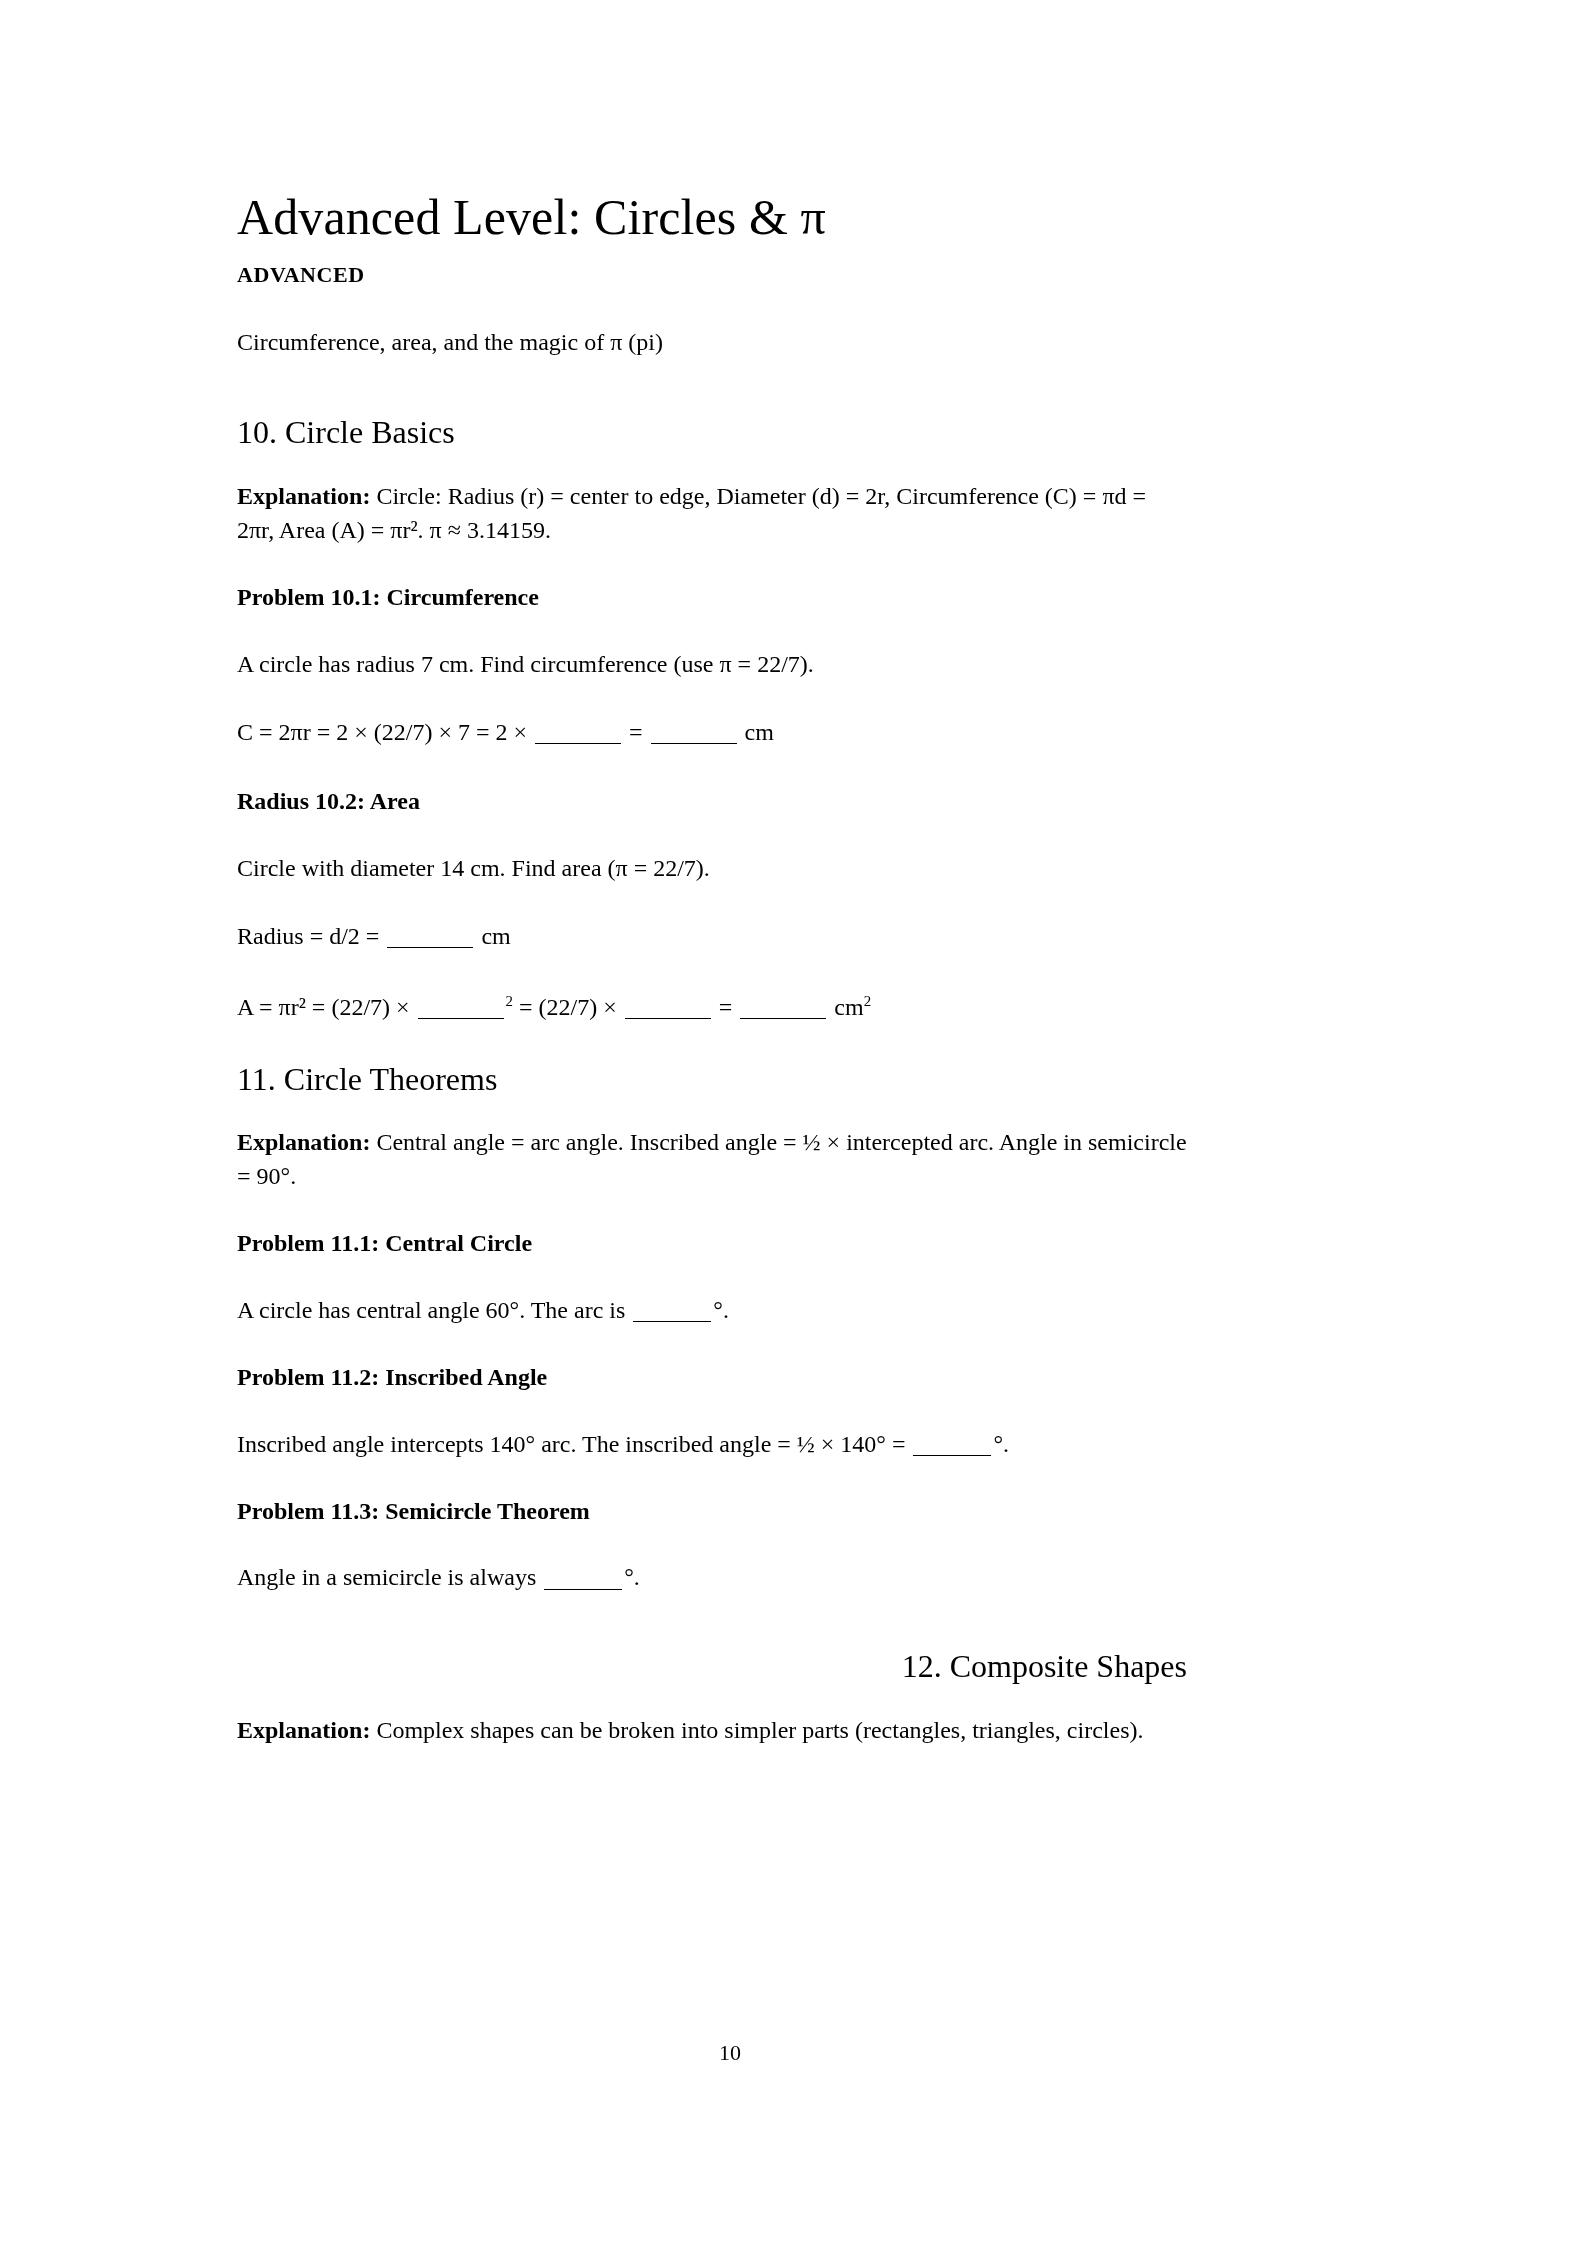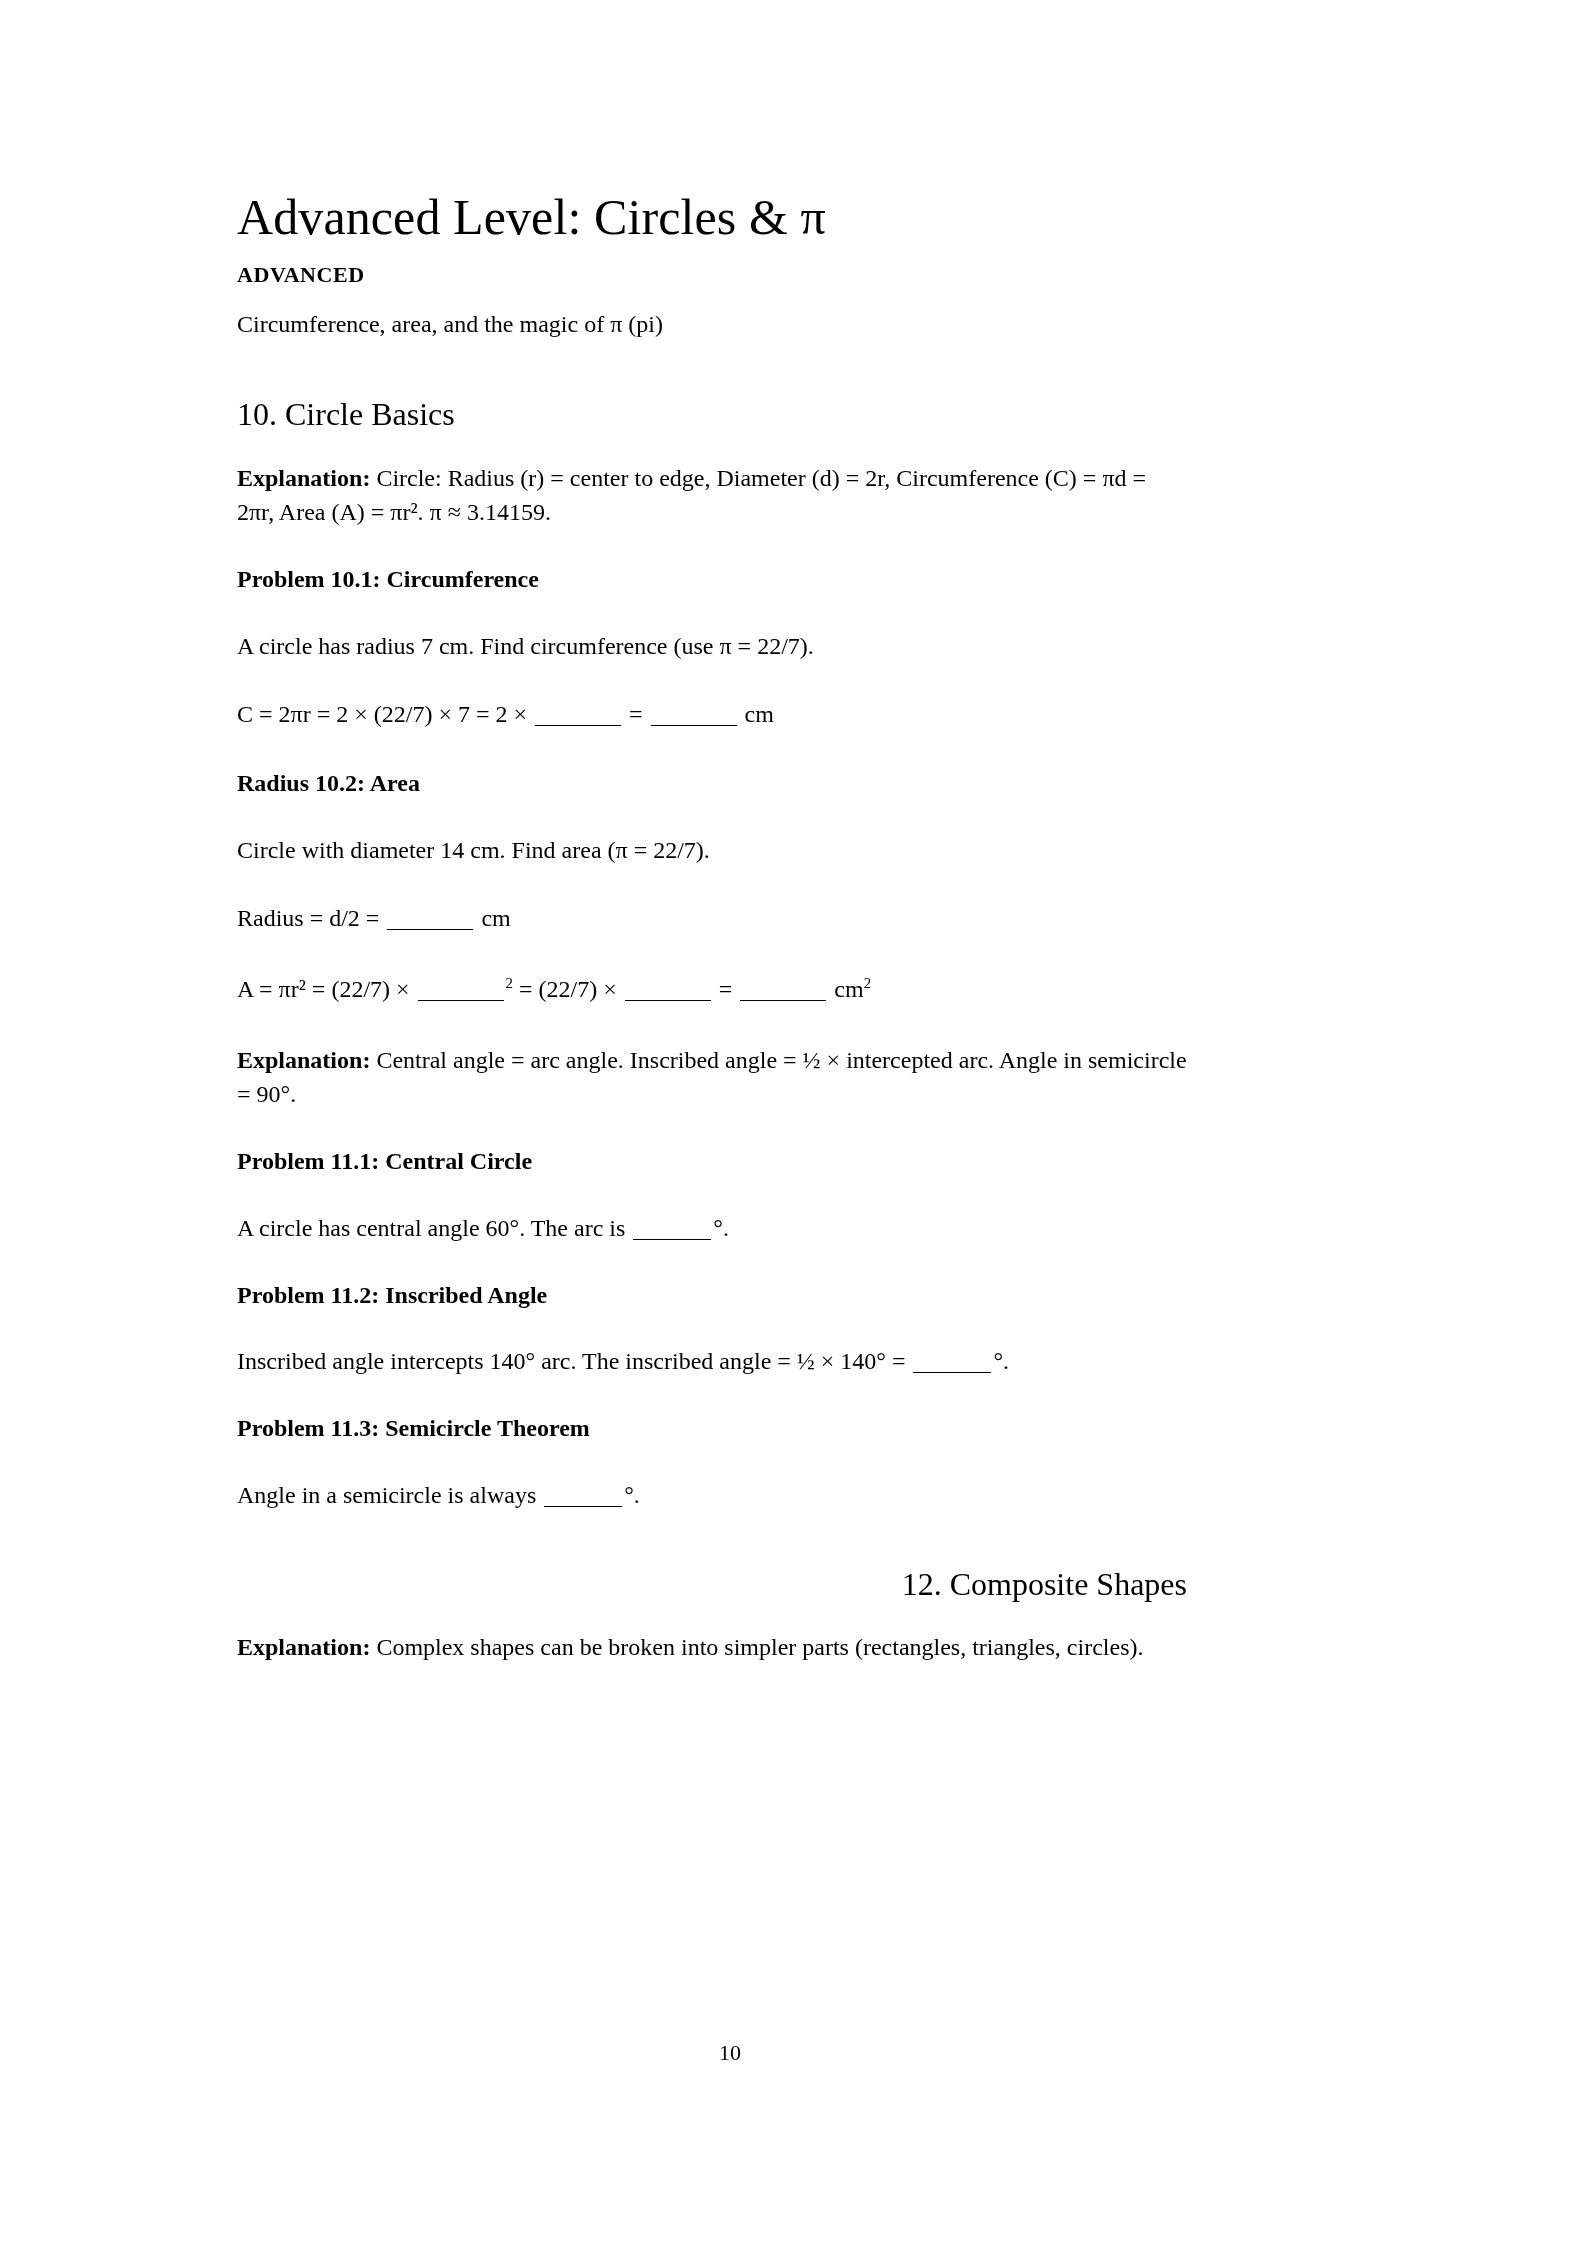--- a/index.html
+++ b/index.html
@@ -27,21 +27,21 @@
     font-size: 50px;
     font-weight: 400;
     line-height: 1.08;
     margin: 0 0 18px 0;
     letter-spacing: 0.1px;
   }
   .level-tag {
     font-size: 22px;
     font-weight: 700;
     letter-spacing: 0.6px;
-    margin: 0 0 20px 0;
+    margin: 0 0 38px 0;
   }
   .subtitle {
     font-size: 24px;
     font-weight: 400;
     margin: 0 0 56px 0;
     line-height: 1.35;
   }
   .section-heading {
     font-size: 32px;
     font-weight: 400;
@@ -122,20 +122,21 @@
   <p class="equation"><span>C = 2πr = 2 × (22/7) × 7 = 2 × </span><span class="blank"></span><span> = </span><span class="blank"></span><span> cm</span></p>
 
   <h3 class="problem-heading">Radius 10.2: Area</h3>
 
   <p class="body-text">Circle with diameter 14 cm. Find area (π = 22/7).</p>
 
   <p class="equation"><span>Radius = d/2 = </span><span class="blank"></span><span> cm</span></p>
 
   <p class="equation"><span>A = πr² = (22/7) × </span><span class="blank"></span><sup>2</sup><span> = (22/7) × </span><span class="blank"></span><span> = </span><span class="blank"></span><span> cm</span><sup>2</sup></p>
 
+  <h2 class="section-heading">11. Circle Theorems</h2>
 
   <p class="body-text"><span class="lead">Explanation:</span><span> Central angle = arc angle. Inscribed angle = ½ × intercepted arc. Angle in semicircle = 90°.</span></p>
 
   <h3 class="problem-heading">Problem 11.1: Central Circle</h3>
 
   <p class="body-text"><span>A circle has central angle 60°. The arc is </span><span class="blank short"></span><span>°.</span></p>
 
   <h3 class="problem-heading">Problem 11.2: Inscribed Angle</h3>
 
   <p class="body-text"><span>Inscribed angle intercepts 140° arc. The inscribed angle = ½ × 140° = </span><span class="blank short"></span><span>°.</span></p>

